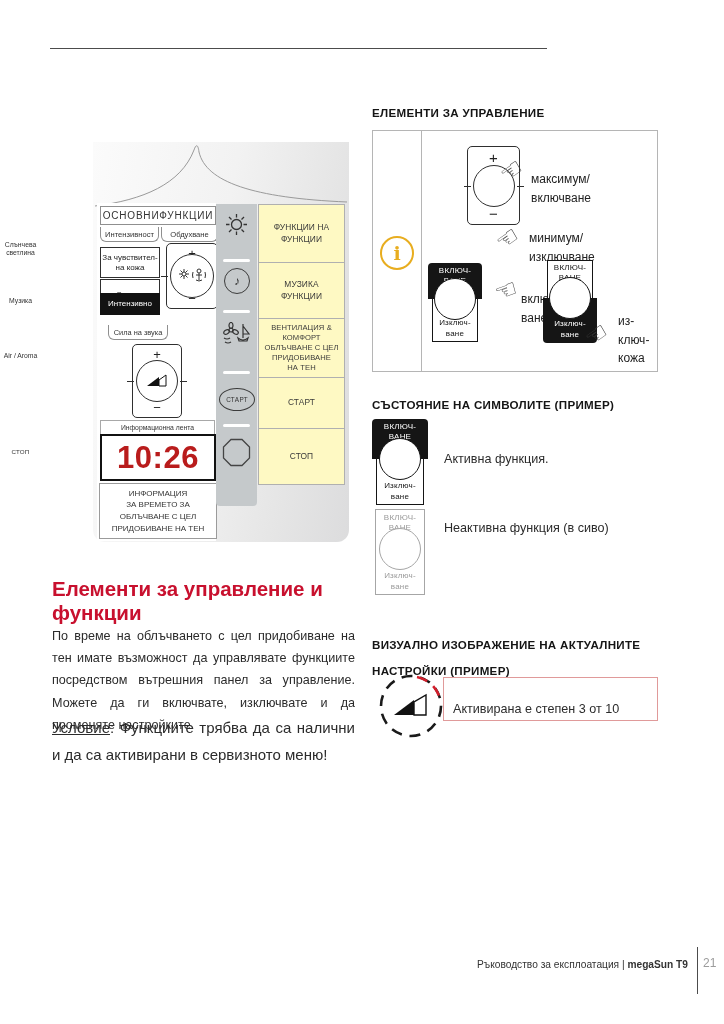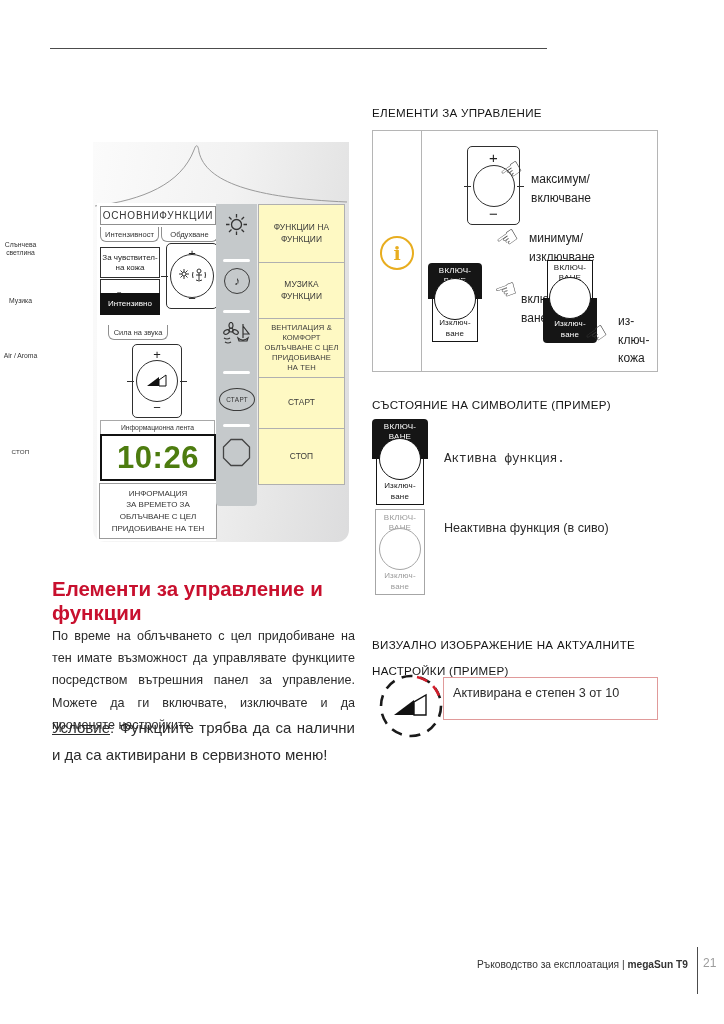--- a/index.html
+++ b/index.html
@@ -39,41 +39,41 @@
   .legend{position:absolute;left:258px;top:204px;width:87px;height:281px;background:#fef9c3;border:1px solid #b0b0b0;box-sizing:border-box;}
   .legend-row{display:flex;align-items:center;justify-content:center;text-align:center;font-size:8.4px;line-height:1.35;color:#3a3a3a;border-bottom:1px solid #b0b0b0;white-space:pre-line;letter-spacing:0.1px;}
   .legend-row:last-child{border-bottom:none;}
   .legend-row.small{font-size:7.6px;line-height:1.3;}
   
   .article-h{position:absolute;left:52px;top:563px;width:302px;font-size:20.5px;line-height:1.18;font-weight:bold;color:#c8102e;}
   .article-p{position:absolute;left:52px;top:612px;width:303px;font-size:12.6px;line-height:1.78;color:#2b2b2b;text-align:justify;}
   .article-c{position:absolute;left:52px;top:700px;width:303px;font-size:15px;line-height:1.78;color:#2b2b2b;text-align:justify;}
   .article-c .u{text-decoration:underline;}
   
-  .sec-h{position:absolute;font-size:11.6px;letter-spacing:0.3px;color:#151515;}
+  .sec-h{position:absolute;font-size:11.6px;letter-spacing:0.3px;color:#151515;font-weight:bold;}
   .info-box{position:absolute;left:372px;top:130px;width:286px;height:242px;border:1px solid #b5b5b5;box-sizing:border-box;}
   .info-box .divider{position:absolute;left:48px;top:0;bottom:0;width:1px;background:#b5b5b5;}
   .info-i{position:absolute;left:380px;top:236px;width:30px;height:30px;border:2.5px solid #e8ad1f;border-radius:50%;color:#e8ad1f;display:flex;align-items:center;justify-content:center;font-family:"DejaVu Serif",serif;font-weight:bold;font-size:19px;font-style:normal;}
   .hand{position:absolute;font-size:25px;color:#3a3a3a;line-height:1;}
   .small-note{position:absolute;font-size:12px;line-height:1.55;color:#222;white-space:pre-line;}
   
   .sym{position:absolute;}
   .sym .top,.sym .bot{position:absolute;text-align:center;font-size:8px;line-height:1.3;white-space:pre-line;letter-spacing:0.2px;box-sizing:border-box;}
   .sym .circ{position:absolute;left:50%;transform:translateX(-50%);border-radius:50%;background:#fff;z-index:2;box-sizing:border-box;}
   .sym.on .top{left:0;right:0;top:0;height:46%;background:#151515;color:#fff;border-radius:4px 4px 0 0;padding-top:3px;}
   .sym.on .bot{left:4px;right:4px;top:46%;bottom:0;background:#fff;border:1.4px solid #151515;border-top:none;color:#151515;display:flex;align-items:flex-end;justify-content:center;padding-bottom:2px;}
   .sym.on .circ{top:calc(46% - 21px);width:42px;height:42px;border:1.4px solid #151515;}
   .sym.off .top{left:4px;right:4px;top:0;height:46%;background:#fff;border:1.4px solid #151515;border-bottom:none;color:#151515;padding-top:2px;}
   .sym.off .bot{left:0;right:0;top:46%;bottom:0;background:#151515;color:#fff;border-radius:0 0 4px 4px;display:flex;align-items:flex-end;justify-content:center;padding-bottom:3px;}
   .sym.off .circ{top:calc(46% - 21px);width:42px;height:42px;border:1.4px solid #151515;}
   .sym.gray .top{left:3px;right:3px;top:0;height:46%;background:#fff;border:1.4px solid #a6a6a6;border-bottom:none;color:#9a9a9a;padding-top:3px;}
   .sym.gray .bot{left:3px;right:3px;top:46%;bottom:0;background:#fff;border:1.4px solid #a6a6a6;border-top:none;color:#9a9a9a;display:flex;align-items:flex-end;justify-content:center;padding-bottom:2px;}
   .sym.gray .circ{top:calc(46% - 21px);width:42px;height:42px;border:1.4px solid #a6a6a6;}
   .state-text{position:absolute;font-size:12.6px;color:#2b2b2b;line-height:1.5;}
-  .callout{position:absolute;left:443px;top:677px;width:215px;height:43px;border:1px solid #e09a9a;box-sizing:border-box;font-size:12.6px;line-height:1.6;color:#2b2b2b;padding:5px 9px;}
+  .callout{position:absolute;left:443px;top:677px;width:215px;height:43px;border:1px solid #e09a9a;box-sizing:border-box;font-size:12.6px;line-height:1.6;color:#2b2b2b;padding:21px 9px;}
   
   .footer-text{position:absolute;left:410px;top:959px;width:278px;text-align:right;font-size:10.2px;color:#333;}
   .footer-text b{font-weight:bold;}
   .footer-div{position:absolute;left:697px;top:947px;width:1px;height:47px;background:#4c4c4c;}
   .page-num{position:absolute;left:703px;top:956px;font-size:12px;color:#9c9c9c;}
   svg{display:block;}
 </style>
 </head>
 <body>
 
@@ -118,21 +118,21 @@
     <div class="knob" style="width:40px;height:40px;">
       <svg width="24" height="14" viewBox="0 0 24 14">
         <polygon points="2,12 14,12 14,3" fill="#111"></polygon>
         <polygon points="14,12 21,12 21,1 14,6" fill="#fff" stroke="#111" stroke-width="1"></polygon>
       </svg>
     </div>
     <div class="minus">−</div>
   </div>
 
   <div class="lbl-box" style="left:100px;top:420px;width:113px;height:13px;font-size:6.8px;border-color:#a8a8a8;">Информационна лента</div>
-  <div class="lbl-box" style="left:100px;top:434px;width:112px;height:43px;border:2px solid #111;font-size:31px;font-weight:600;letter-spacing:0.5px;color:#4d7c0f;">10:26</div>
+  <div class="lbl-box" style="left:100px;top:434px;width:112px;height:43px;border:2px solid #111;font-size:31px;font-weight:600;letter-spacing:0.5px;color:#b91c1c;">10:26</div>
   <div class="lbl-box ml" style="left:99px;top:483px;width:116px;height:54px;font-size:8px;line-height:1.45;border-color:#9b9b9b;">ИНФОРМАЦИЯ
 ЗА ВРЕМЕТО ЗА
 ОБЛЪЧВАНЕ С ЦЕЛ
 ПРИДОБИВАНЕ НА ТЕН</div>
 
   <div class="graycol">
     <div class="sep" style="top:55px;"></div>
     <div class="sep" style="top:106px;"></div>
     <div class="sep" style="top:167px;"></div>
     <div class="sep" style="top:220px;"></div>
@@ -224,21 +224,21 @@
 кожа</div>
 
   <div class="sec-h" style="left:372px;top:398px;">СЪСТОЯНИЕ НА СИМВОЛИТЕ (ПРИМЕР)</div>
   <div class="sym on" style="left:372px;top:419px;width:56px;height:86px;">
     <div class="top">ВКЛЮЧ-
 ВАНЕ</div>
     <div class="circ"></div>
     <div class="bot">Изключ-
 ване</div>
   </div>
-  <div class="state-text" style="left:444px;top:450px;font-family:Liberation Mono, monospace;">Активна функция.</div>
+  <div class="state-text" style="left:444px;top:450px;">Активна функция.</div>
 
   <div class="sym gray" style="left:372px;top:509px;width:56px;height:86px;">
     <div class="top">ВКЛЮЧ-
 ВАНЕ</div>
     <div class="circ"></div>
     <div class="bot">Изключ-
 ване</div>
   </div>
   <div class="state-text" style="left:444px;top:519px;">Неактивна функция (в сиво)</div>
 

